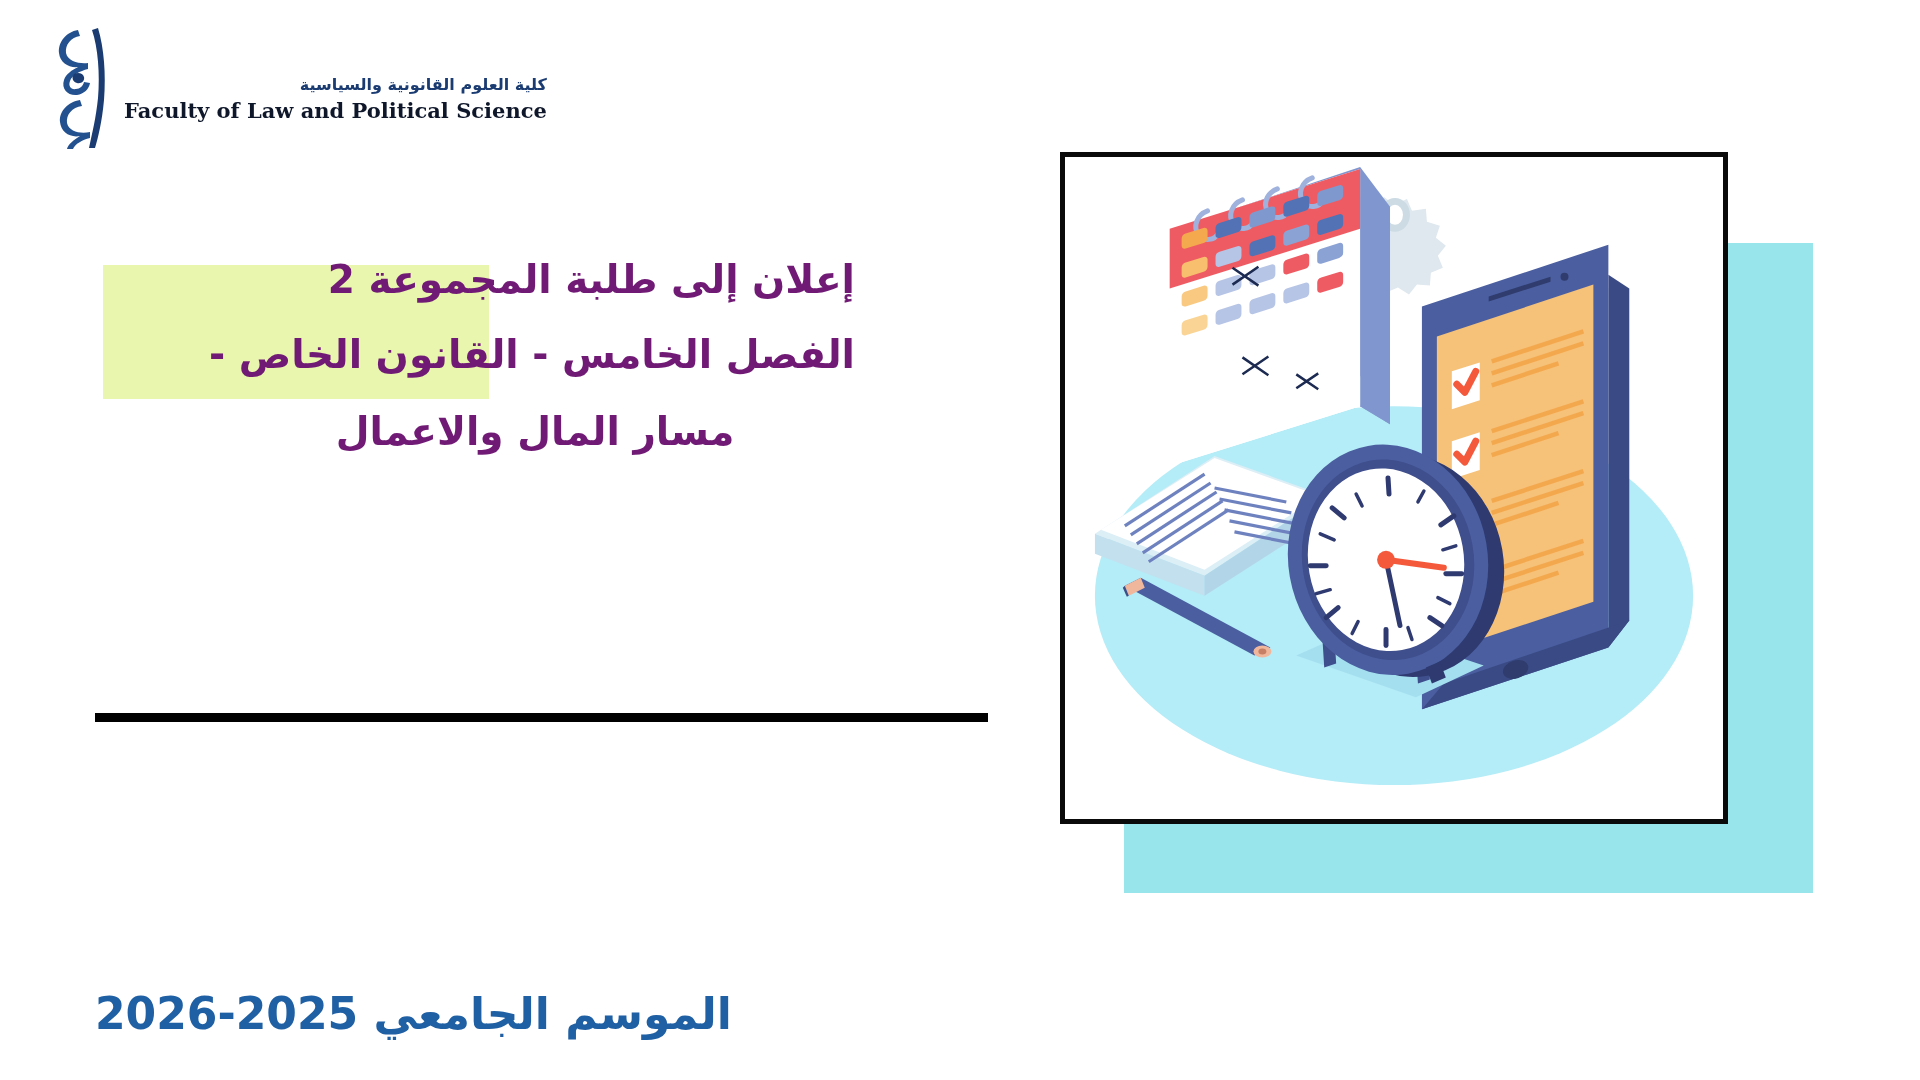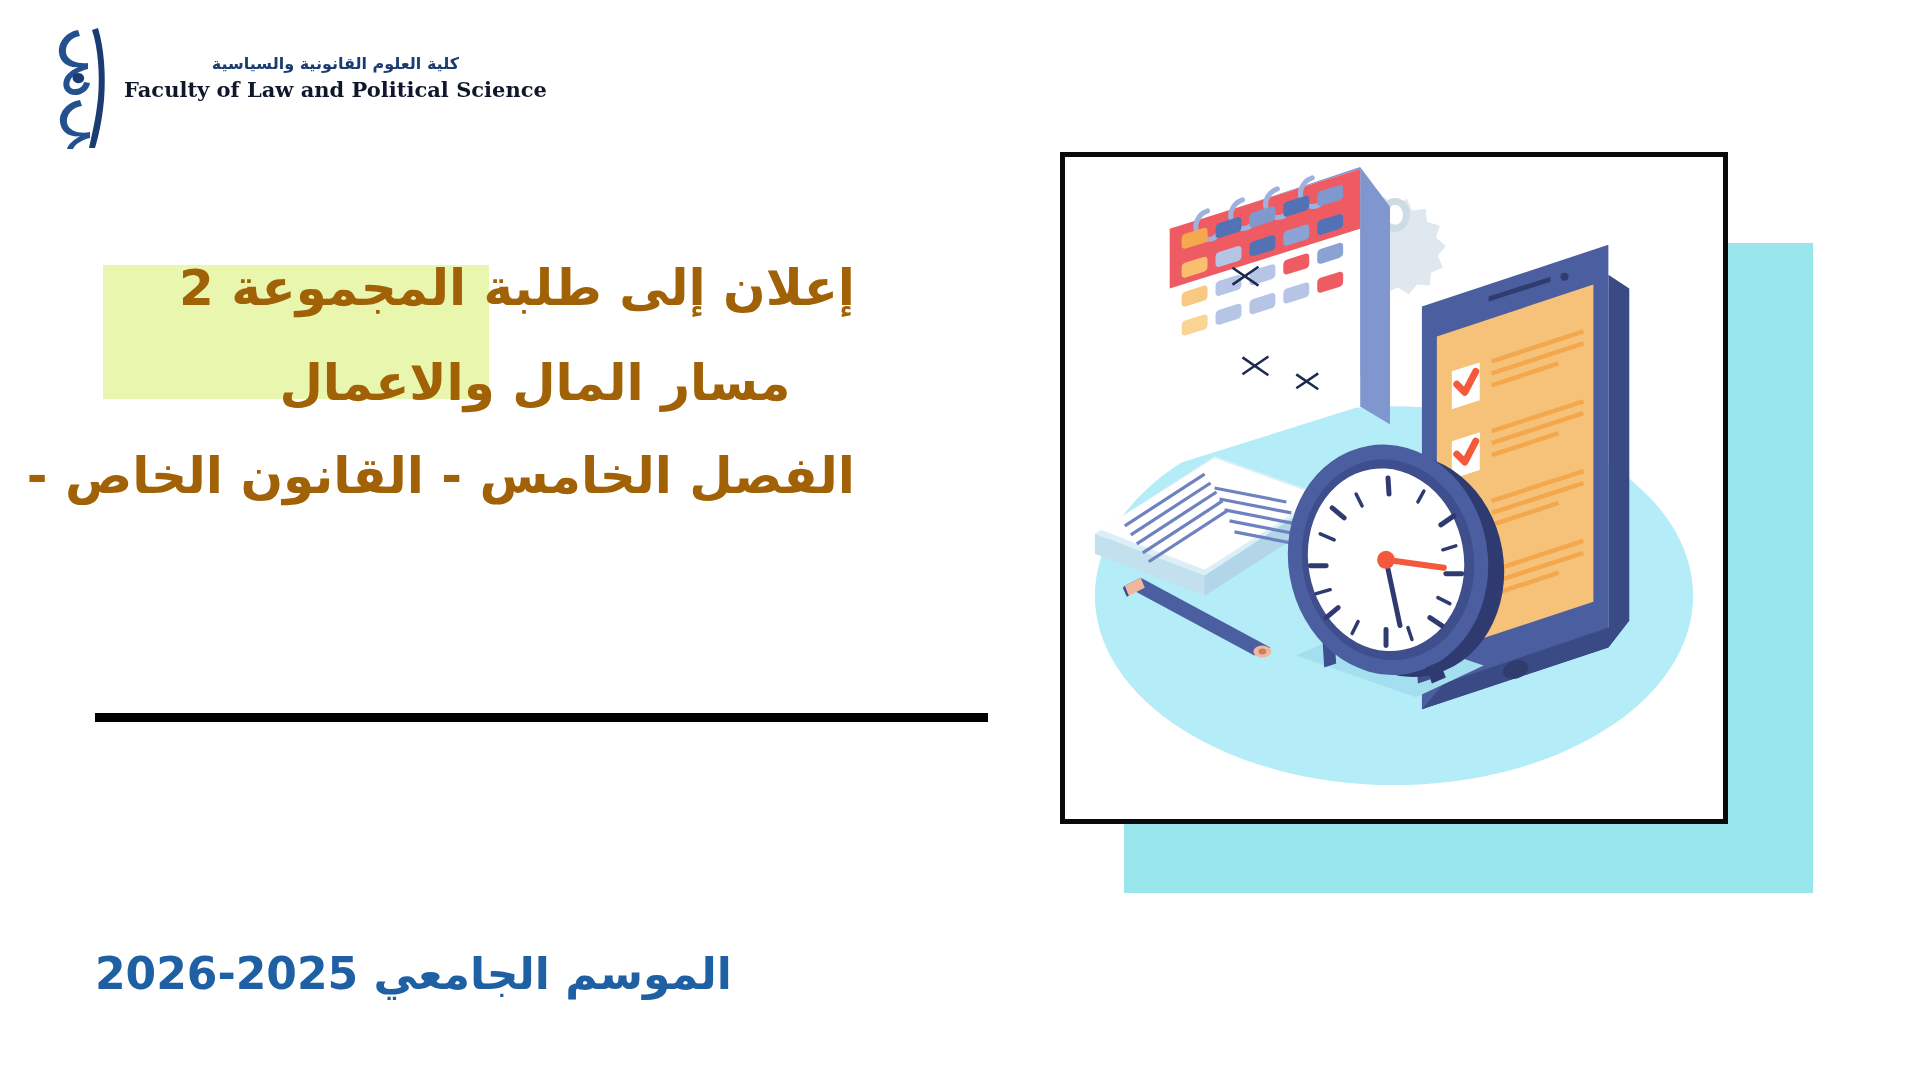--- a/index.html
+++ b/index.html
@@ -36,22 +36,22 @@
     width: 96px;
     height: 128px;
     flex: 0 0 auto;
     position: relative;
   }
   .logo-mark svg { display: block; }
 
   .logo-text {
     direction: rtl;
     margin-right: 10px;
-    margin-top: 32px;
-    text-align: center;
+    margin-top: 53px;
+    text-align: right;
     color: #1b3c72;
     line-height: 1.25;
   }
   .logo-text .ar {
     font-family: "DejaVu Sans", sans-serif;
     font-size: 16px;
     font-weight: 600;
     color: #1b3c72;
     white-space: nowrap;
     letter-spacing: 0px;
@@ -71,23 +71,23 @@
     position: absolute;
     right: 1065px;     
     left: 95px;
     top: 248px;
     direction: rtl;
     text-align: right;
   }
   .title-line {
     font-family: "DejaVu Sans", "Liberation Sans", sans-serif;
     font-weight: 700;
-    font-size: 50px;
+    font-size: 39px;
     line-height: 1.62;
-    color: #a16207;
+    color: #701a75;
     white-space: nowrap;
     letter-spacing: 0px;
   }
   .title-line.l1 { padding-right: 0; }
   .title-line.l2 { margin-top: 12px; }
   .title-line.l3 { margin-top: 14px; text-align: center; padding-left: 120px;}
 
   .hl-band {
     position: absolute;
     left: 103px;
@@ -105,21 +105,21 @@
     top: 713px;
     width: 893px;
     height: 9px;
     background: #000000;
   }
 
   
   .footer-year {
     position: absolute;
     left: 95px;
-    top: 948px;
+    top: 988px;
     direction: rtl;
     font-family: "DejaVu Sans", "Liberation Sans", sans-serif;
     font-weight: 700;
     font-size: 44px;
     color: #1f5fa3;
     white-space: nowrap;
   }
 
   
   .accent-rect {
@@ -166,22 +166,22 @@
     <div class="logo-text">
       <div class="ar">كلية العلوم القانونية والسياسية</div>
       <div class="en">Faculty of Law and Political Science</div>
     </div>
   </div>
 
   <div class="hl-band"></div>
 
   <div class="title-block">
     <div class="title-line l1"><span>إعلان إلى طلبة المجموعة 2</span></div>
+    <div class="title-line l2">الفصل الخامس - القانون الخاص -</div>
     <div class="title-line l3">مسار المال والاعمال</div>
-    <div class="title-line l2">الفصل الخامس - القانون الخاص -</div>
   </div>
 
   <div class="divider"></div>
 
   <div class="footer-year">الموسم الجامعي  2025-2026</div>
 
   <div class="accent-rect"></div>
 
   <div class="photo-frame">
     <svg viewBox="0 0 660 664" xmlns="http://www.w3.org/2000/svg">

